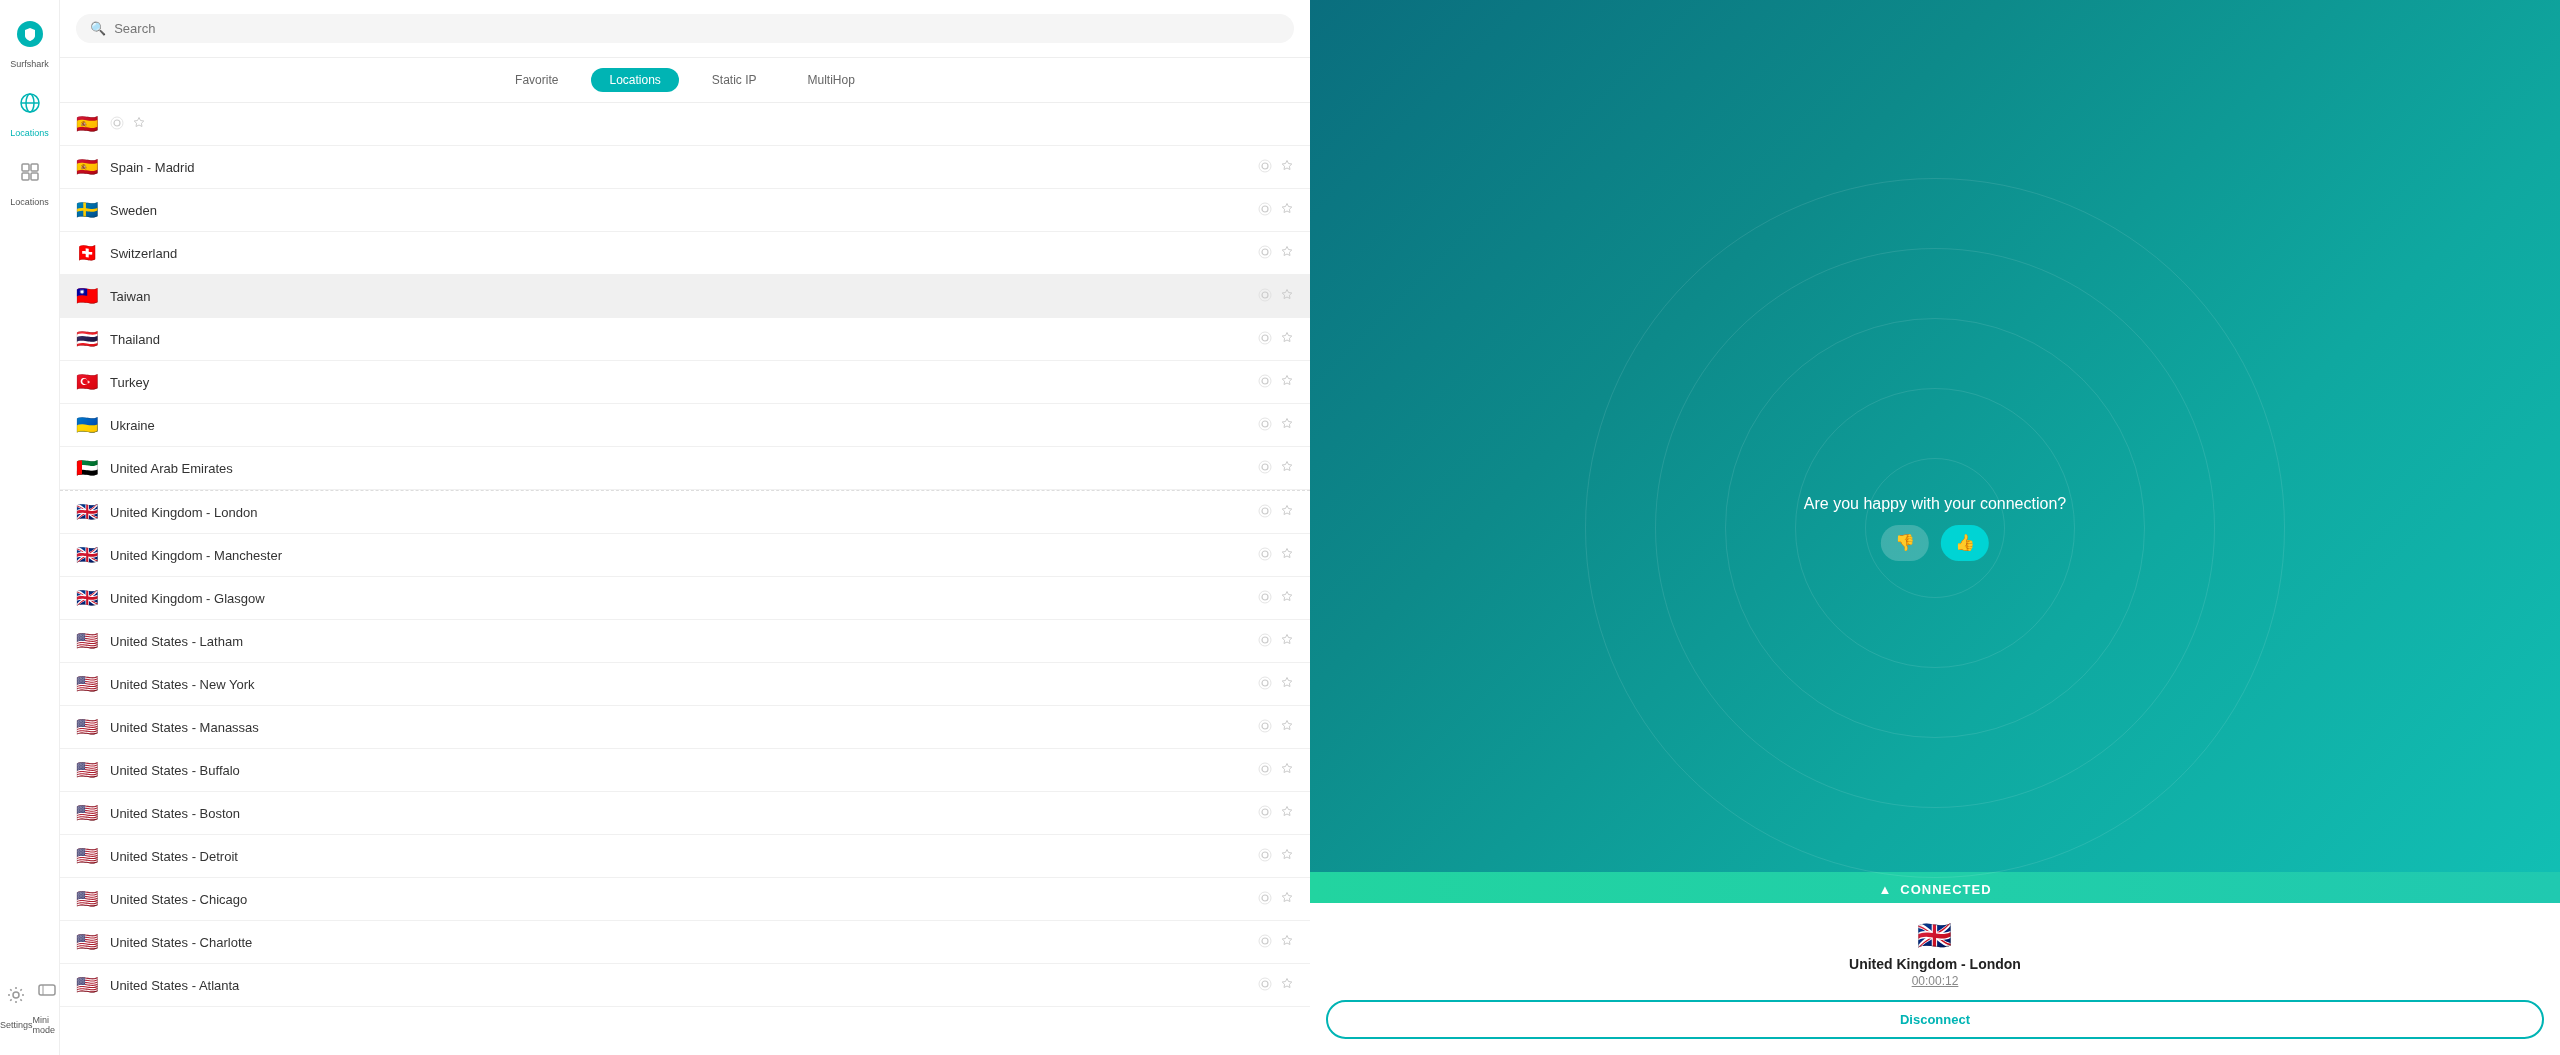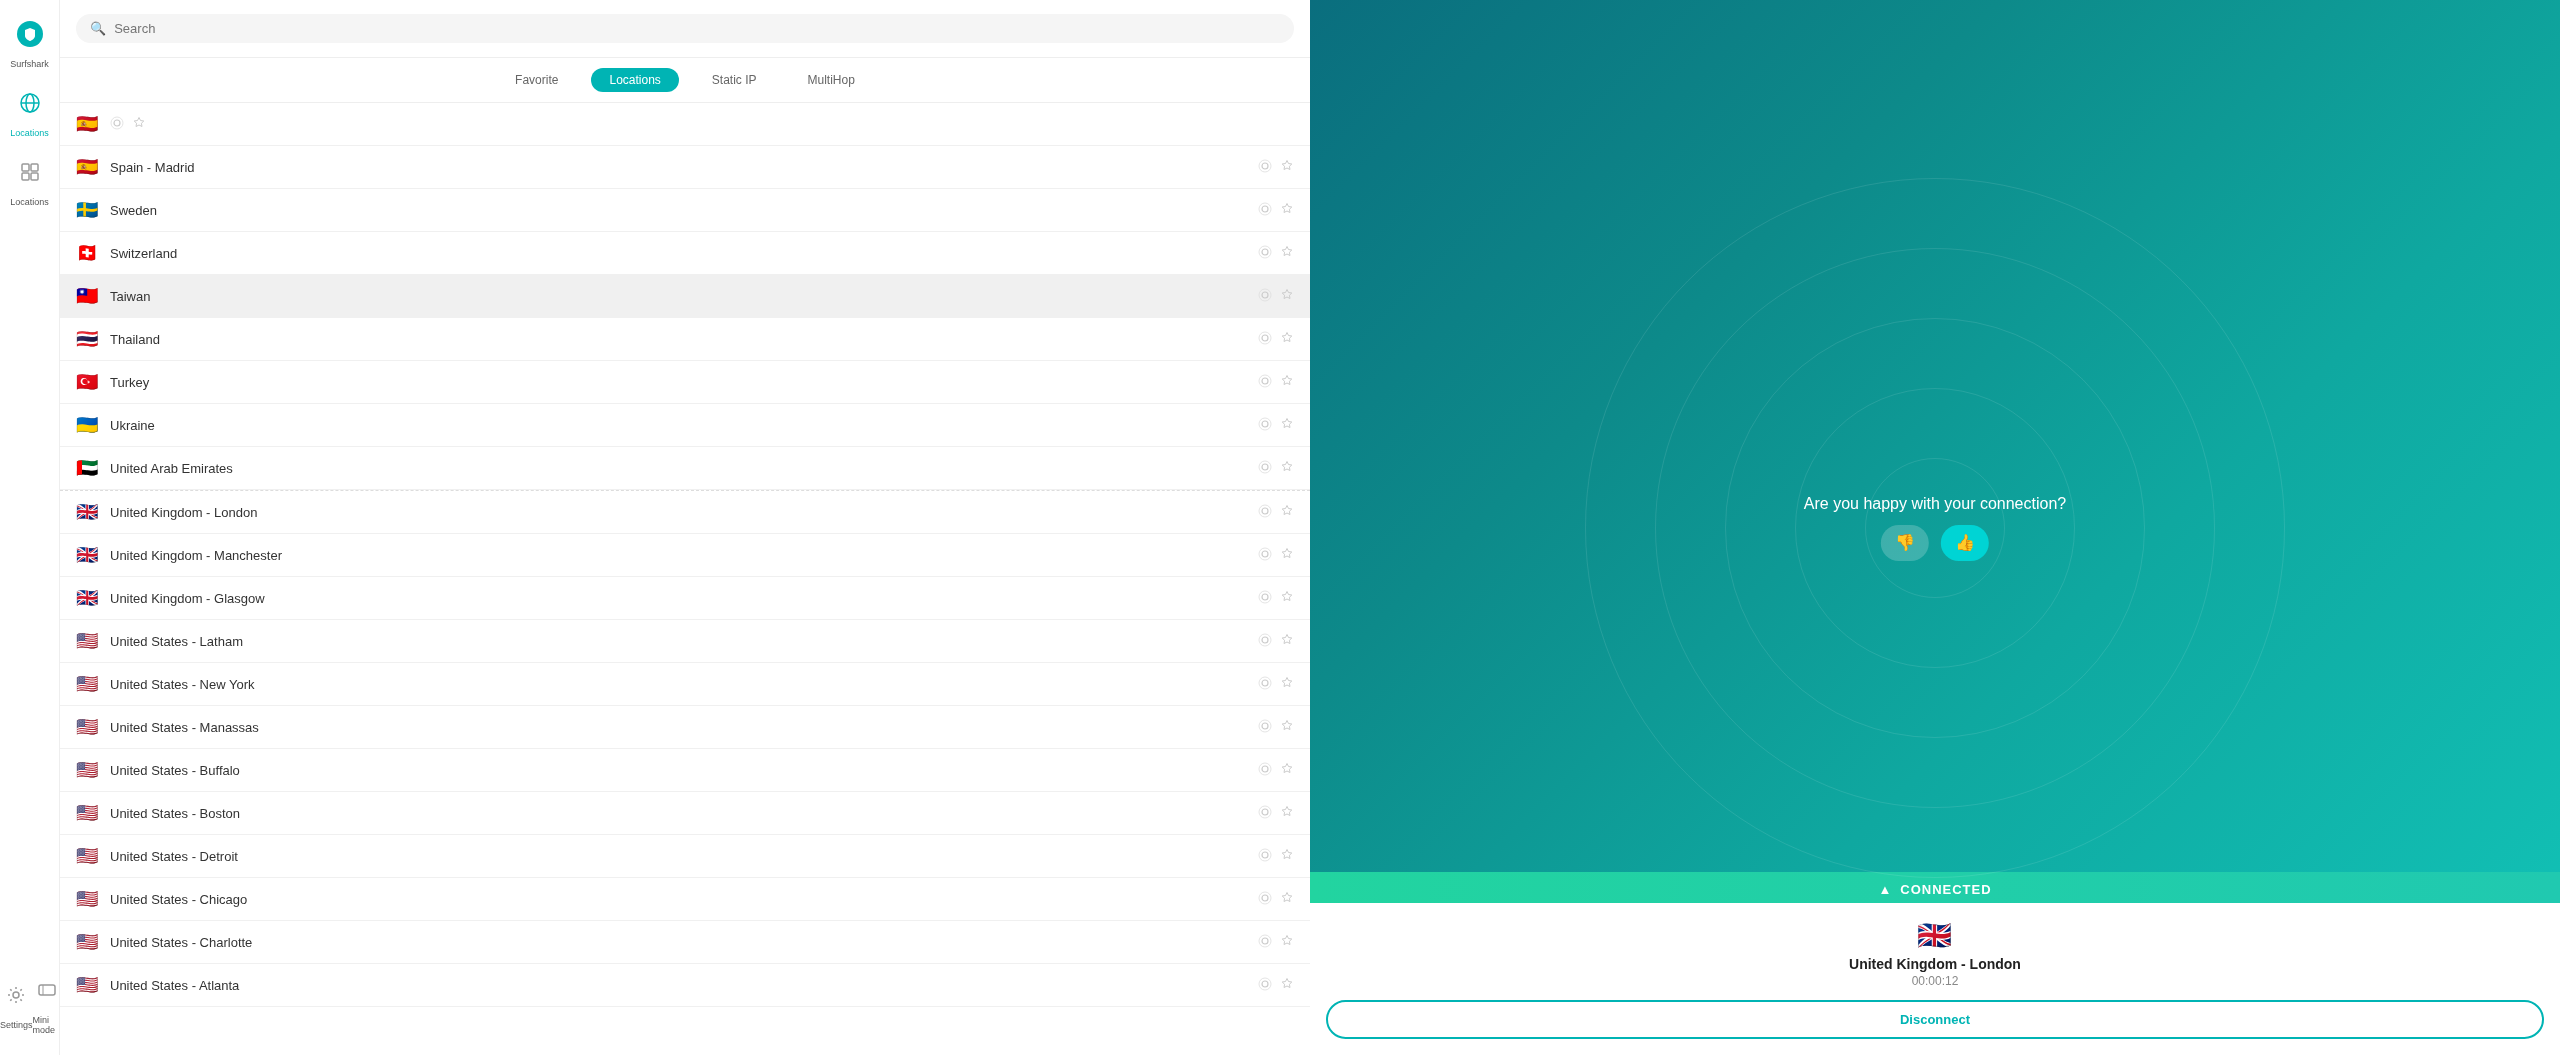--- a/index.html
+++ b/index.html
@@ -181,21 +181,21 @@
 
     
     .connected-card {
       background: #fff;
       width: 100%;
       padding: 16px;
       text-align: center;
     }
     .connected-flag { font-size: 28px; margin-bottom: 4px; }
     .connected-location { font-size: 14px; font-weight: 600; color: #222; margin-bottom: 2px; }
-    .connected-time { font-size: 12px; color: #888; margin-bottom: 12px; }
+    .connected-time { font-size: 12px; color: #888; margin-bottom: 12px; text-decoration: underline; }
     .disconnect-btn {
       width: 100%;
       padding: 10px;
       border: 2px solid #00b4b4;
       background: transparent;
       color: #00b4b4;
       border-radius: 20px;
       font-size: 13px;
       font-weight: 600;
       cursor: pointer;

